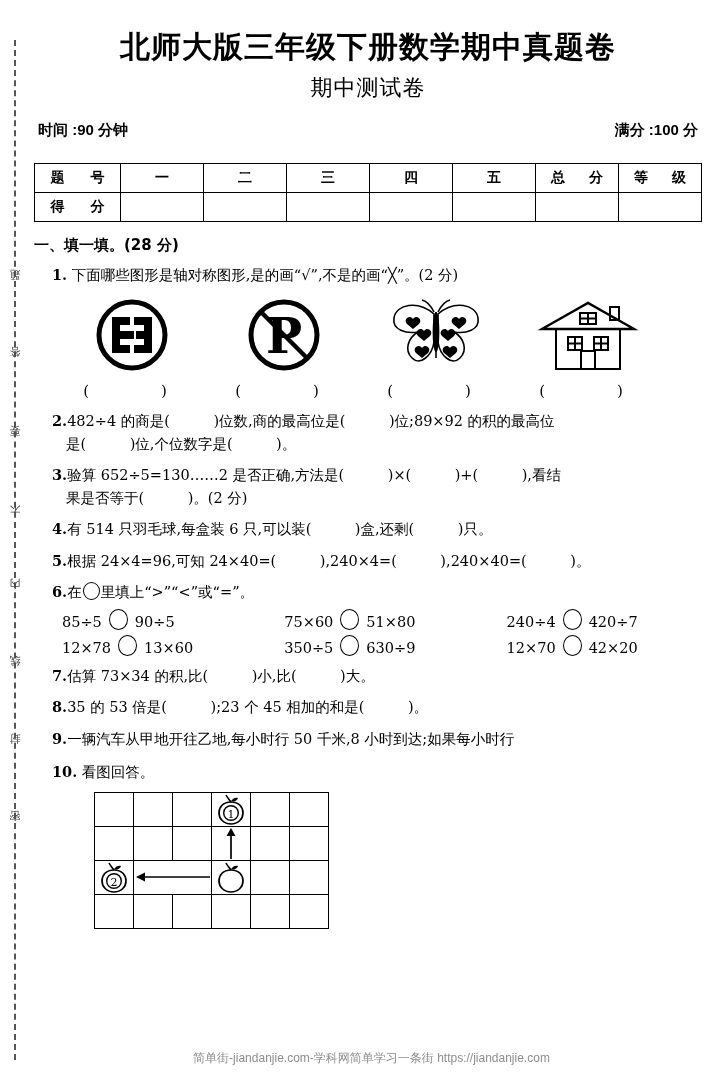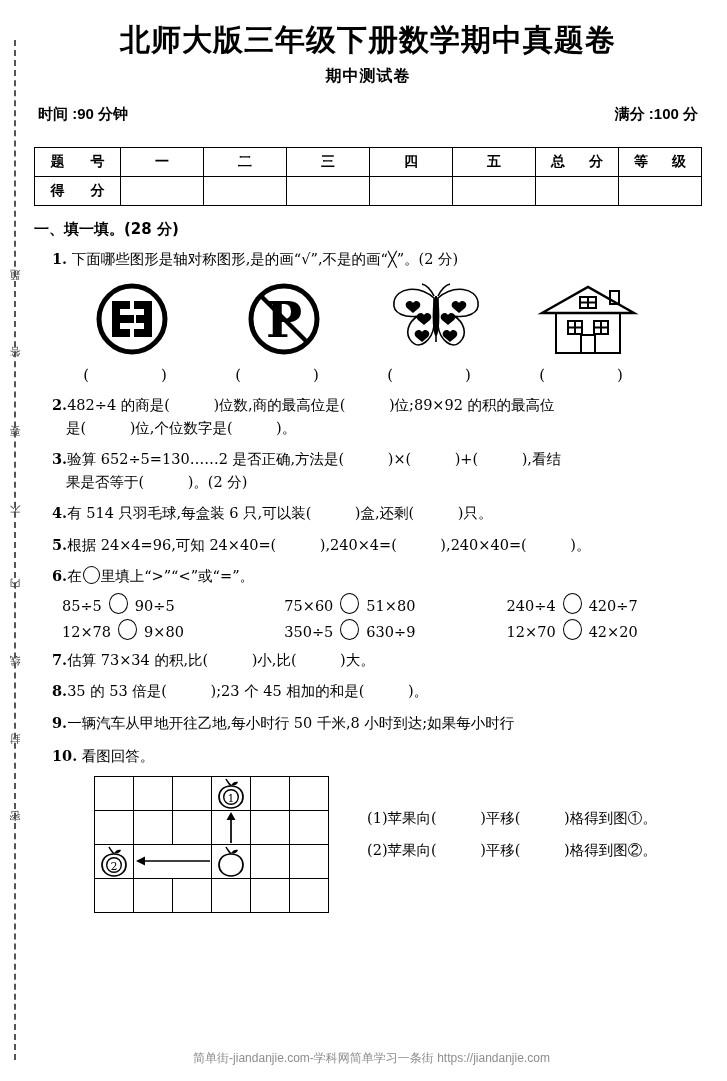--- a/index.html
+++ b/index.html
@@ -17,29 +17,29 @@
     position:absolute;left:2px;top:250px;width:26px;height:620px;
     display:flex;flex-direction:column;align-items:center;justify-content:space-around;
     font-size:11px;color:#4a4a4a;font-family:"DejaVu Sans","Liberation Sans",sans-serif;
   }
   #seal-text span{
     transform:rotate(180deg);writing-mode:vertical-rl;letter-spacing:0;
     line-height:1;display:block;
   }
 
   
-  .paper{position:absolute;left:34px;top:1px;width:668px;height:783px;}
+  .paper{position:absolute;left:34px;top:8px;width:668px;height:783px;}
 
   #main-title{
     text-align:center;font-size:30px;font-weight:bold;letter-spacing:1px;
     margin-top:22px;line-height:1.1;
     font-family:"DejaVu Sans","Liberation Sans",sans-serif;
   }
   #sub-title{
-    text-align:center;font-size:16px;font-weight:bold;margin-top:10px;
+    text-align:center;font-size:22px;font-weight:normal;margin-top:10px;
     letter-spacing:1px;
     font-family:"DejaVu Sans","Liberation Sans",sans-serif;
   }
   #meta-row{
     display:flex;justify-content:space-between;align-items:baseline;
     margin-top:18px;font-size:15px;font-weight:bold;padding:0 4px;
     font-family:Liberation Sans, sans-serif;
   }
 
   
@@ -275,21 +275,21 @@
       <span class="cmp-item c3">
         <span>240÷4</span>
         <span class="op-circle"></span>
         <span>420÷7</span>
       </span>
     </div>
     <div class="cmp-line">
       <span class="cmp-item c1">
         <span>12×78</span>
         <span class="op-circle"></span>
-        <span>9×80</span>
+        <span>13×60</span>
       </span>
       <span class="cmp-item c2">
         <span>350÷5</span>
         <span class="op-circle"></span>
         <span>630÷9</span>
       </span>
       <span class="cmp-item c3">
         <span>12×70</span>
         <span class="op-circle"></span>
         <span>42×20</span>
@@ -386,21 +386,17 @@
         <td></td>
         <td></td>
         <td></td>
         <td></td>
         <td></td>
         <td></td>
       </tr>
     </tbody>
       </table>
 
-    <div id="q10-questions">
-      <div>(1)苹果向(　　　)平移(　　　)格得到图①。</div>
-      <div>(2)苹果向(　　　)平移(　　　)格得到图②。</div>
-    </div>
   </div>
 
 </div>
 
 <div id="watermark">简单街-jiandanjie.com-学科网简单学习一条街 https://jiandanjie.com</div>
 
 </body></html>

